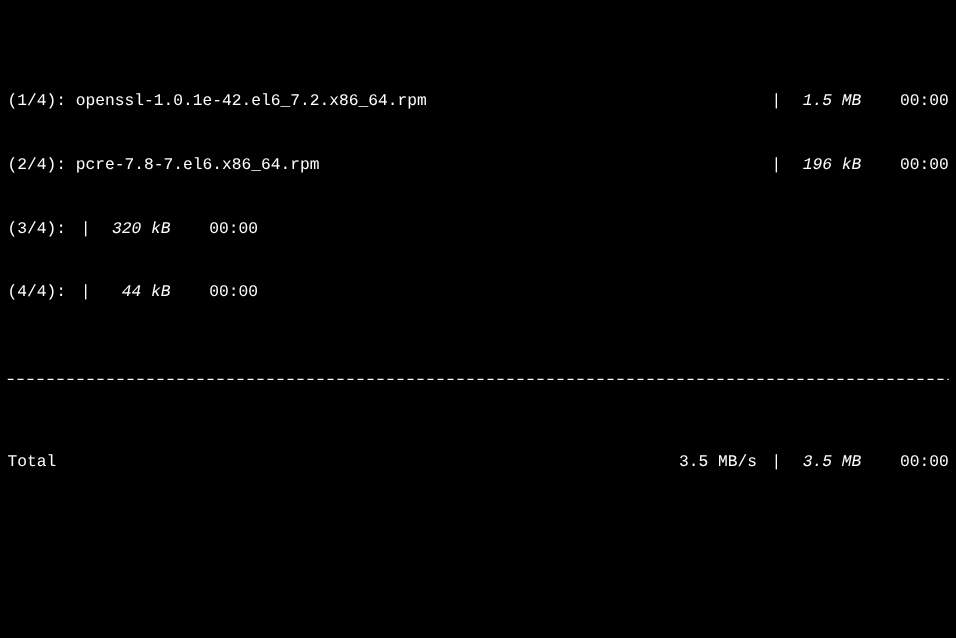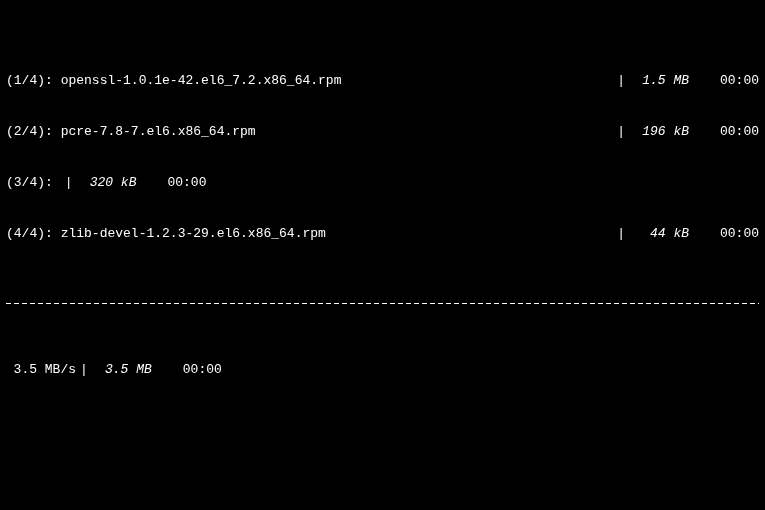--- a/index.html
+++ b/index.html
@@ -5,21 +5,21 @@
   html,body{
     margin:0;padding:0;background:#000;color:#fff;
     font-family:"Courier New",Courier,monospace;
     font-size:13px;line-height:17px;
     width:765px;height:510px;overflow:hidden;
   }
   .term{padding:4px 6px;white-space:pre;}
   .row{display:flex;}
   .left{flex:0 0 auto;}
   .mid{flex:1 1 auto;}
-  .col-stat{flex:0 0 70px;text-align:right;}
+  .col-stat{flex:0 0 70px;text-align:left;}
   .col-size{flex:0 0 60px;text-align:right;font-style:italic;}
   .col-time{flex:0 0 70px;text-align:right;}
   .bar{display:inline-block;margin:0 4px 0 4px;}
   hr.dashes{
     border:none;margin:0;padding:0;height:17px;
     background:
       repeating-linear-gradient(to right,#fff 0 5px,transparent 5px 8px);
     background-size:8px 1px;
     background-repeat:repeat-x;
     background-position:0 10px;
@@ -46,29 +46,29 @@
     <span class="col-time">00:00</span>
   </div>
   <div class="row">
     <span class="left">(3/4):</span><span> </span>
     <span class="bar">|</span>
     <span class="col-size">320 kB</span>
     <span class="col-time">00:00</span>
   </div>
   <div class="row">
     <span class="left">(4/4):</span><span> </span>
-    <span class="mid">zlib-devel-1.2.3-29.el6.x86_64.rpm</span>
     <span class="bar">|</span>
     <span class="col-size"> 44 kB</span>
     <span class="col-time">00:00</span>
   </div>
 
   <hr class="dashes">
 
   <div class="row">
+    <span class="mid">Total</span>
     <span class="col-stat">3.5 MB/s</span>
     <span class="bar">|</span>
     <span class="col-size">3.5 MB</span>
     <span class="col-time">00:00</span>
   </div>
 
   
   
   
   

